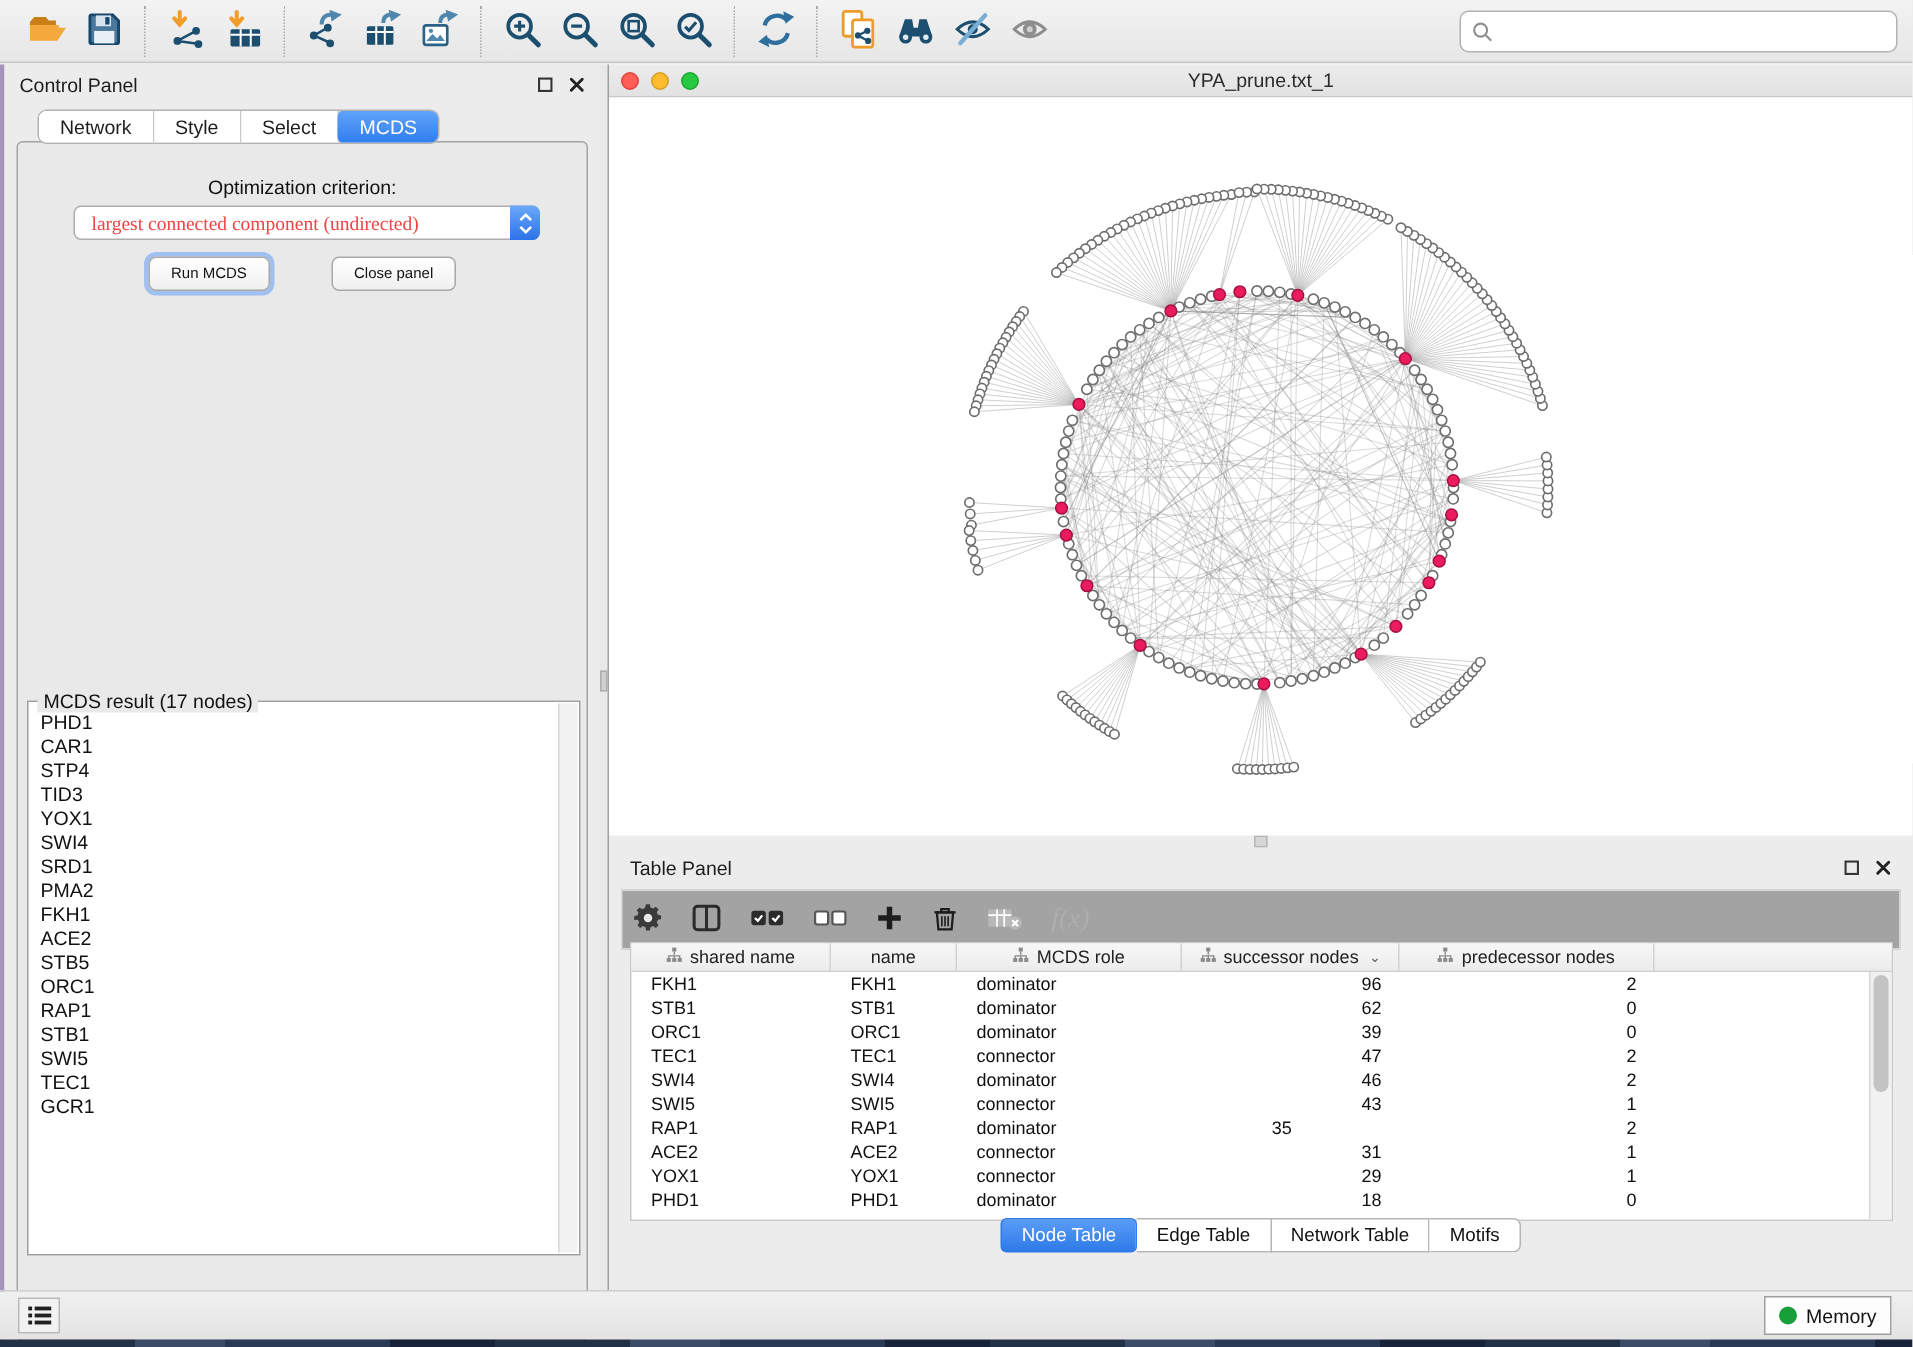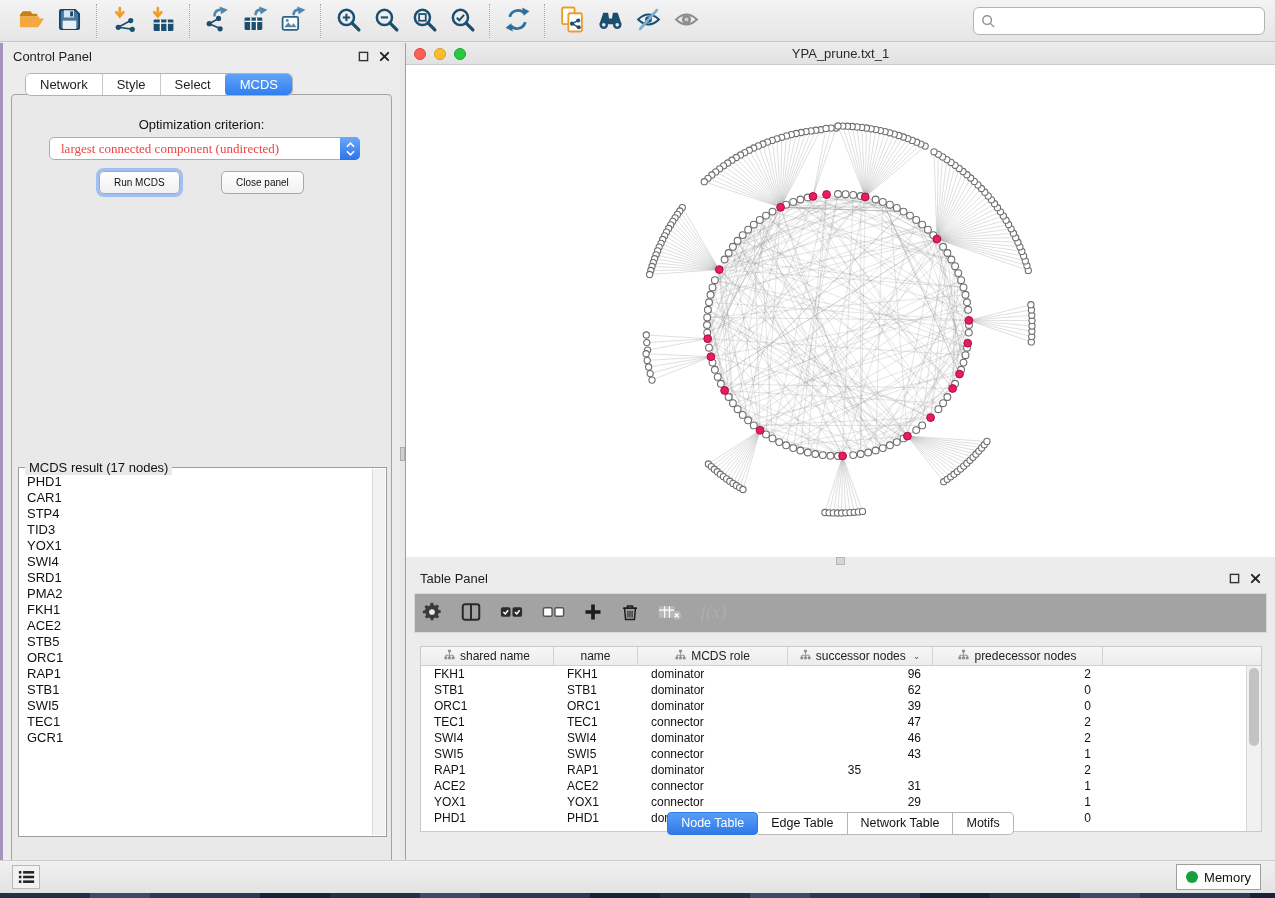--- a/index.html
+++ b/index.html
@@ -88,21 +88,21 @@
     font-size:13px; color:#2b2b2b; }
   #net-canvas { position:relative; width:869px; height:491px; background:#fff; overflow:hidden; }
 
   
   #table-panel { left:406px; top:565px; width:869px; height:295px; background:#ececec; }
   #tp-toolbar { position:absolute; left:8px; top:28px; right:8px; height:40px;
     background:#a3a3a3; border:1px solid #dadada; display:flex; 
     gap:17px; padding-left:6px; }
   .tp-btn { background:none; border:none; display:flex; align-items:center; }
   .tp-btn svg { height:22px; }
-  #tp-table { position:absolute; left:14px; top:81px; right:13px; height:186px;
+  #tp-table { position:absolute; left:14px; top:63px; right:13px; height:186px;
     background:#fff; border:1px solid #c9c9c9; }
   #tp-header { display:flex; height:19px; background:linear-gradient(#f7f7f7,#ececec);
     border-bottom:1px solid #cfcfcf; }
   .th { display:flex; align-items:center; justify-content:center; gap:5px;
     border-right:1px solid #d2d2d2; font-size:12px; color:#222; }
   .th svg { width:11px; height:11px; }
   .th .sort { font-size:9px; color:#555; margin-left:2px; }
   #tp-body { position:absolute; left:0; top:19px; right:15px; bottom:0; overflow:hidden; }
   .tr { display:flex; height:16px; align-items:center; }
   .td { font-size:12px; color:#111; white-space:nowrap; overflow:hidden; }

